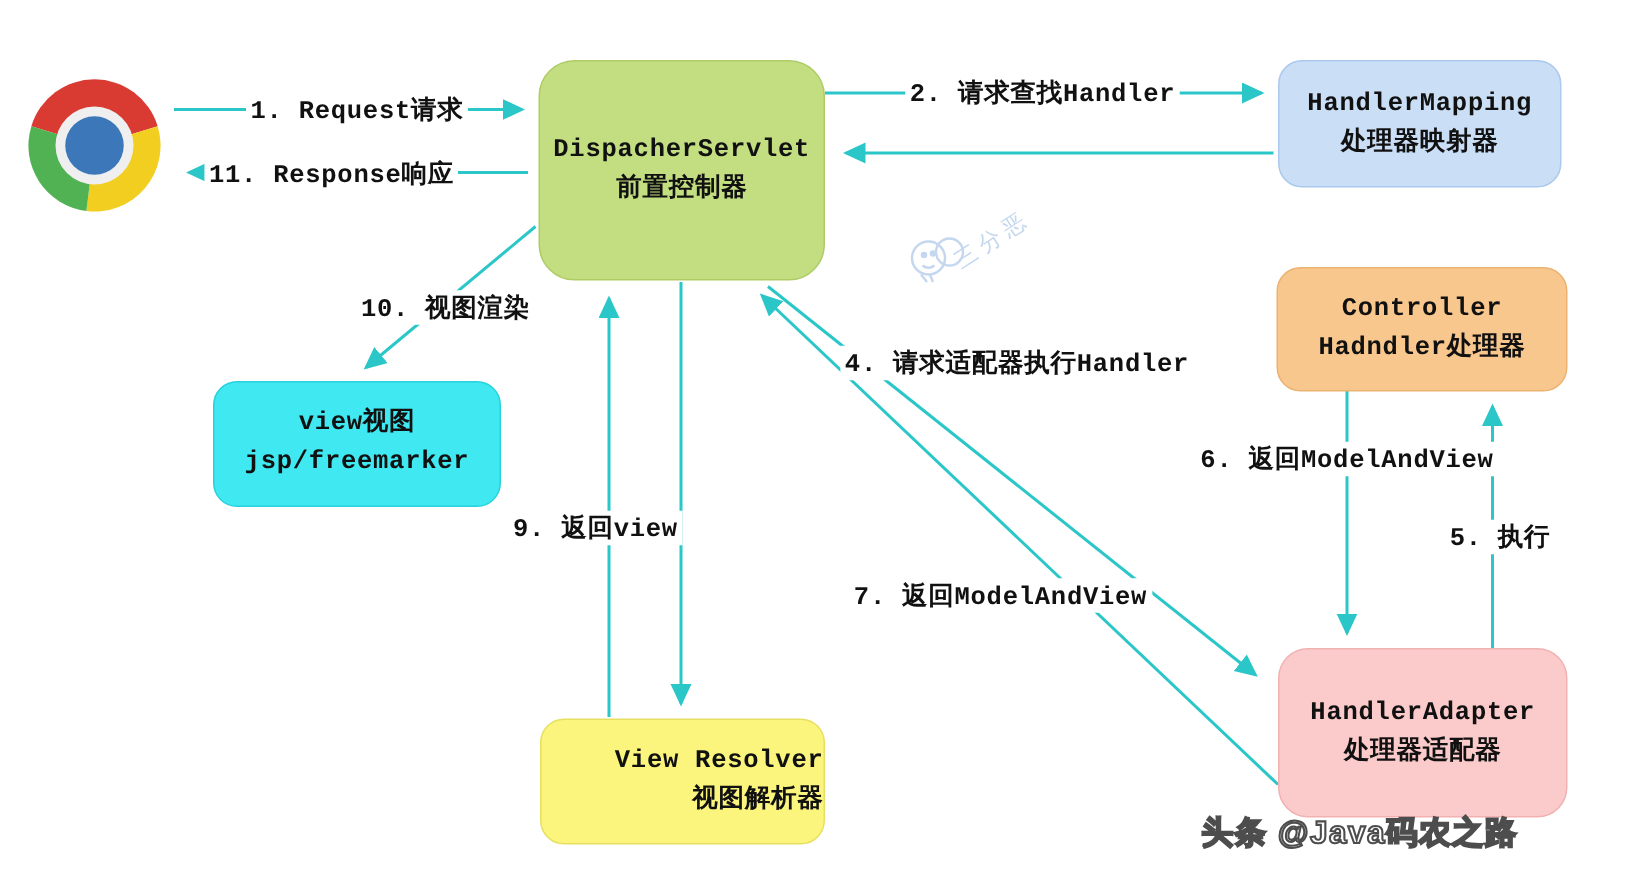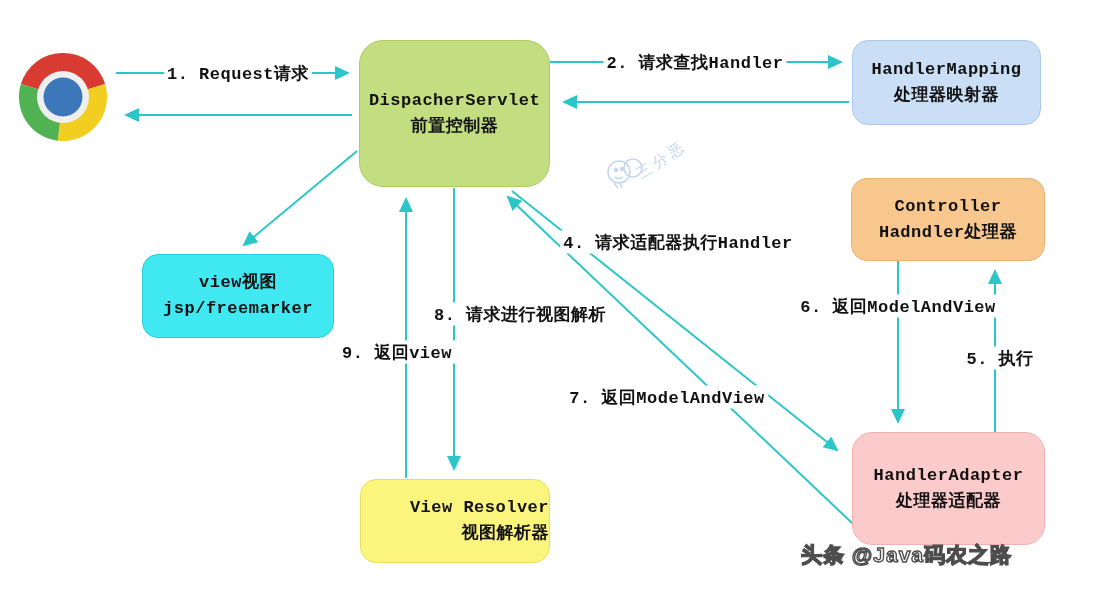--- a/index.html
+++ b/index.html
@@ -112,22 +112,23 @@
     <div>view视图</div>
     <div>jsp/freemarker</div>
   </div>
 
   <div class="node node-yellow">
     <div>View Resolver</div>
     <div>视图解析器</div>
   </div>
 
   <div class="elabel" style="left:238px;top:73px">1. Request请求</div>
+  <div class="elabel" style="left:221px;top:116px">11. Response响应</div>
   <div class="elabel" style="left:695px;top:62px">2. 请求查找Handler</div>
-  <div class="elabel" style="left:520px;top:314px">8. 请求进行视图解析</div>
+  <div class="elabel" style="left:297px;top:205px">10. 视图渲染</div>
   <div class="elabel" style="left:397px;top:352px">9. 返回view</div>
   <div class="elabel" style="left:678px;top:242px">4. 请求适配器执行Handler</div>
   <div class="elabel" style="left:667px;top:397px">7. 返回ModelAndView</div>
   <div class="elabel" style="left:898px;top:306px">6. 返回ModelAndView</div>
   <div class="elabel" style="left:1000px;top:358px">5. 执行</div>
 
   <div class="wm-bottom">头条 @Java码农之路</div>
 
 </div>
 

